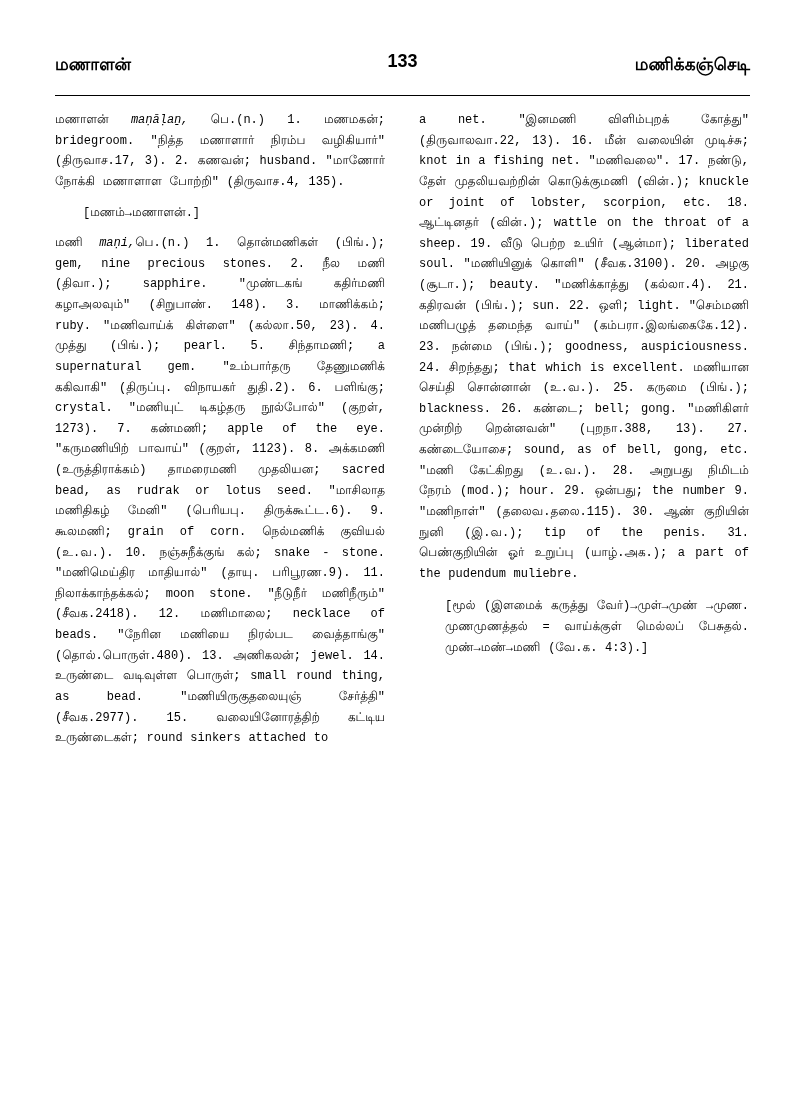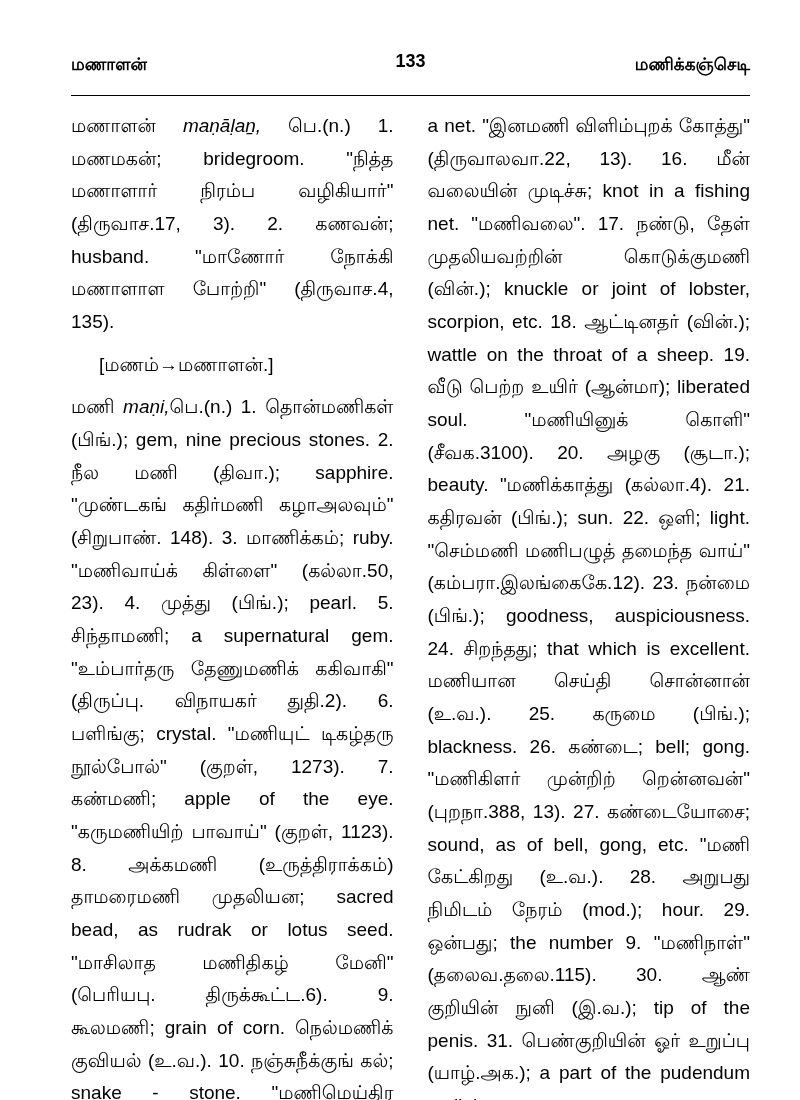--- a/index.html
+++ b/index.html
@@ -13,21 +13,21 @@
     font-family: "Liberation Sans", sans-serif;
     color: #000000;
     position: relative;
   }
   .page {
     position: absolute;
     left: 0; top: 0;
     width: 800px;
     height: 940px;
     box-sizing: border-box;
-    padding: 55px 50px 40px 71px;
+    padding: 55px 50px 40px 55px;
   }
   .header {
     position: relative;
     height: 34px;
     margin-bottom: 6px;
   }
   .header .hl {
     position: absolute;
     left: 0; top: 0;
     font-size: 17px;
@@ -54,25 +54,26 @@
   .cols {
     display: flex;
     gap: 34px;
     align-items: flex-start;
   }
   .col {
     width: 330px;
   }
   .col p {
     margin: 0 0 2px 0;
-    font-size: 19px;
+    font-size: 12px;
     line-height: 1.72;
     text-align: justify;
     text-justify: inter-word;
     word-spacing: 0.5px;
+    font-family: Liberation Mono, monospace;
   }
   .etym {
     margin: 10px 0 10px 0 !important;
     padding-left: 28px;
     font-size: 12.6px;
     line-height: 1.7;
     text-align: left;
   }
   .etym2 {
     margin: 12px 0 12px 0 !important;
@@ -110,20 +111,21 @@
       <p class="etym">[மணம்→மணாளன்.]</p>
 
       <p><span class="hw">மணி</span> <span class="it">maṇi,</span><span>பெ.(n.)</span> <span>1. தொன்மணிகள் (பிங்.); gem, nine precious stones. 2. நீல மணி (திவா.); sapphire. "முண்டகங் கதிர்மணி கழாஅலவும்" (சிறுபாண். 148). 3. மாணிக்கம்; ruby. "மணிவாய்க் கிள்ளை" (கல்லா.50, 23). 4. முத்து (பிங்.); pearl. 5. சிந்தாமணி; a supernatural gem. "உம்பார்தரு தேணுமணிக் ககிவாகி" (திருப்பு. விநாயகர் துதி.2). 6. பளிங்கு; crystal. "மணியுட் டிகழ்தரு நூல்போல்" (குறள், 1273). 7. கண்மணி; apple of the eye. "கருமணியிற் பாவாய்" (குறள், 1123). 8. அக்கமணி (உருத்திராக்கம்) தாமரைமணி முதலியன; sacred bead, as rudrak or lotus seed. "மாசிலாத மணிதிகழ் மேனி" (பெரியபு. திருக்கூட்ட.6). 9. கூலமணி; grain of corn. நெல்மணிக் குவியல் (உ.வ.). 10. நஞ்சுநீக்குங் கல்; snake - stone. "மணிமெய்திர மாதியால்" (தாயு. பரிபூரண.9). 11. நிலாக்காந்தக்கல்; moon stone. "நீடுநீர் மணிநீரும்" (சீவக.2418). 12. மணிமாலை; necklace of beads. "நேரின மணியை நிரல்பட வைத்தாங்கு" (தொல்.பொருள்.480). 13. அணிகலன்; jewel. 14. உருண்டை வடிவுள்ள பொருள்; small round thing, as bead. "மணியிருகுதலையுஞ் சேர்த்தி" (சீவக.2977). 15. வலையினோரத்திற் கட்டிய உருண்டைகள்; round sinkers attached to</span></p>
 
     </div>
 
     <div class="col">
 
       <p>a net. "இனமணி விளிம்புறக் கோத்து" (திருவாலவா.22, 13). 16. மீன் வலையின் முடிச்சு; knot in a fishing net. "மணிவலை". 17. நண்டு, தேள் முதலியவற்றின் கொடுக்குமணி (வின்.); knuckle or joint of lobster, scorpion, etc. 18. ஆட்டினதர் (வின்.); wattle on the throat of a sheep. 19. வீடு பெற்ற உயிர் (ஆன்மா); liberated soul. "மணியினுக் கொளி" (சீவக.3100). 20. அழகு (சூடா.); beauty. "மணிக்காத்து (கல்லா.4). 21. கதிரவன் (பிங்.); sun. 22. ஒளி; light. "செம்மணி மணிபழுத் தமைந்த வாய்" (கம்பரா.இலங்கைகே.12). 23. நன்மை (பிங்.); goodness, auspiciousness. 24. சிறந்தது; that which is excellent. மணியான செய்தி சொன்னான் (உ.வ.). 25. கருமை (பிங்.); blackness. 26. கண்டை; bell; gong. "மணிகிளர் முன்றிற் றென்னவன்" (புறநா.388, 13). 27. கண்டையோசை; sound, as of bell, gong, etc. "மணி கேட்கிறது (உ.வ.). 28. அறுபது நிமிடம் நேரம் (mod.); hour. 29. ஒன்பது; the number 9. "மணிநாள்" (தலைவ.தலை.115). 30. ஆண் குறியின் நுனி (இ.வ.); tip of the penis. 31. பெண்குறியின் ஓர் உறுப்பு (யாழ்.அக.); a part of the pudendum muliebre.</p>
 
+      <p class="etym2">[மூல் (இளமைக் கருத்து வேர்)→முள்→முண் →முண. முணமுணத்தல் = வாய்க்குள் மெல்லப் பேசுதல். முண்→மண்→மணி (வே.க. 4:3).]</p>
 
 
 
     </div>
 
   </div>
 
 </div>
 
 </body></html>

